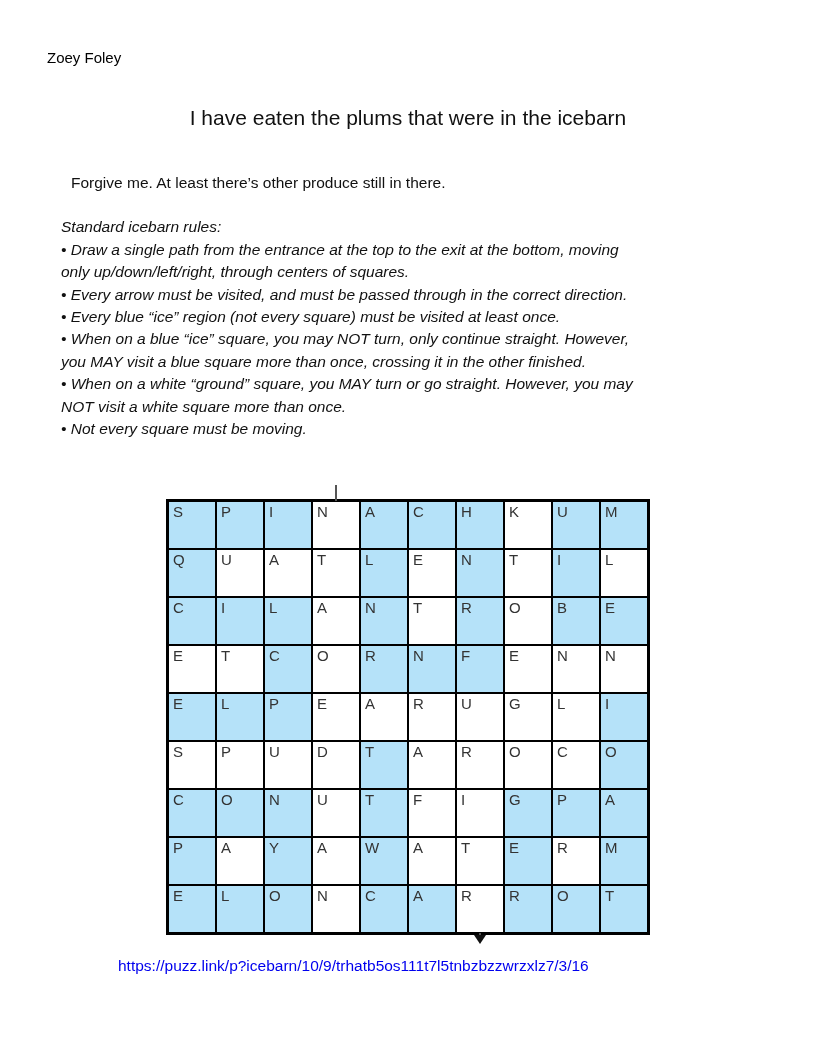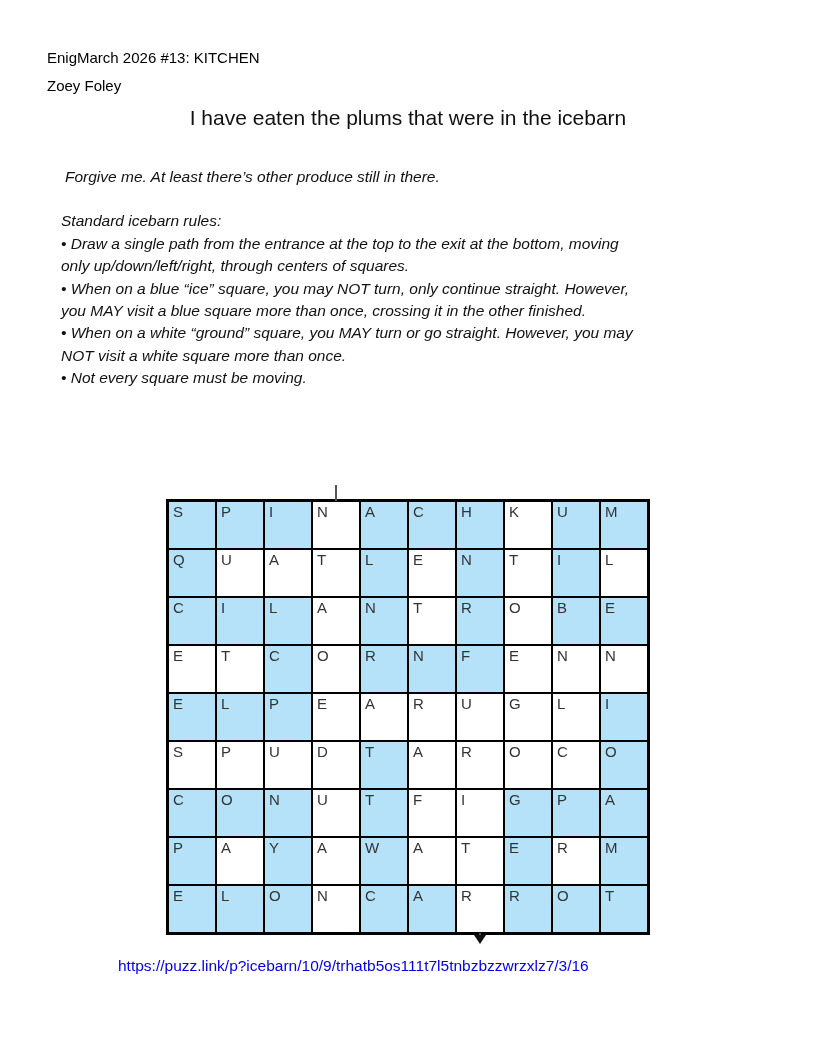--- a/index.html
+++ b/index.html
@@ -14,21 +14,21 @@
   .meta { position: absolute; left: 47px; top: 44px; font-size: 15px; line-height: 28px; }
   .meta div { white-space: pre; }
   .page-title {
     position: absolute; left: 0; top: 106px; width: 100%;
     text-align: center; font-size: 21px; color: #111;
   }
   .content {
     position: absolute; left: 61px; top: 162px; width: 705px;
     font-size: 15.5px; line-height: 22.4px; color: #111;
   }
-  .content p { margin: 4px; white-space: pre-line; font-style: italic; }
+  .content p { margin: 10px; white-space: pre-line; }
   .content .intro { margin-bottom: 22px; }
   .content .instruction { margin-top: 22px; }
   .rules div { white-space: pre-line; font-style: italic; }
 
   .grid-outer {
     position: absolute; left: 166px; top: 499px;
     width: 484px; height: 436px;
     border: 2px solid #000; box-sizing: border-box;
     background: #fff;
   }
@@ -51,32 +51,33 @@
     width: 484px; height: 472px;
     overflow: visible; pointer-events: none;
   }
   .footer { position: absolute; left: 118px; top: 955px; font-size: 15.5px; line-height: 22.4px; }
   .footer a { text-decoration: none; }
 </style>
 </head>
 <body style="--ice: #b5e2f9;">
 
 <div class="meta">
-  <div>EnigMarch 2026 #13: KITCHEN</div>
   <div>Zoey Foley</div>
 </div>
 
 <div class="page-title">I have eaten the plums that were in the icebarn</div>
 
 <div class="content">
   <p class="intro">Forgive me. At least there’s other produce still in there.</p>
   <div class="rules">
     <div>Standard icebarn rules:</div>
     <div>• Draw a single path from the entrance at the top to the exit at the bottom, moving
 only up/down/left/right, through centers of squares.</div>
+    <div>• Every arrow must be visited, and must be passed through in the correct direction.</div>
+    <div>• Every blue “ice” region (not every square) must be visited at least once.</div>
     <div>• When on a blue “ice” square, you may NOT turn, only continue straight. However,
 you MAY visit a blue square more than once, crossing it in the other finished.</div>
     <div>• When on a white “ground” square, you MAY turn or go straight. However, you may
 NOT visit a white square more than once.</div>
     <div>• Not every square must be moving.</div>
   </div>
 </div>
 
 <div class="grid-outer">
   <svg id="arrow-layer" xmlns="http://www.w3.org/2000/svg" viewBox="0 0 484 472">

